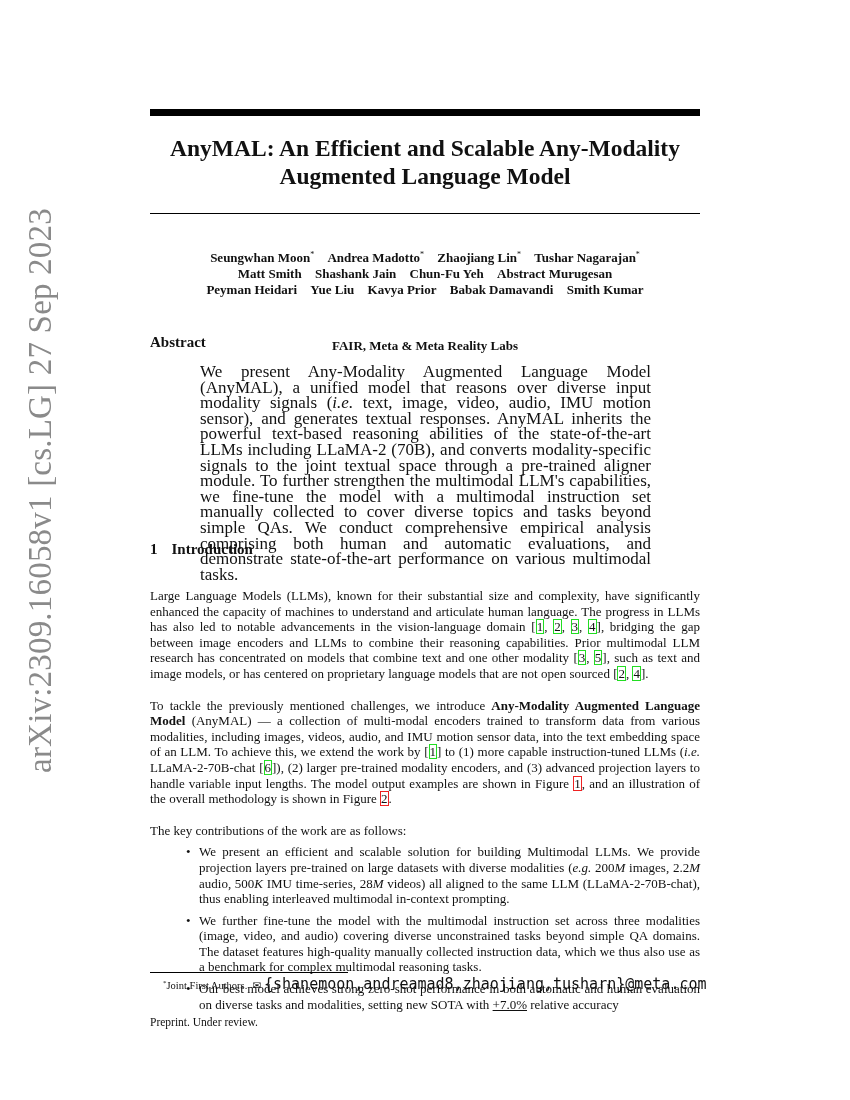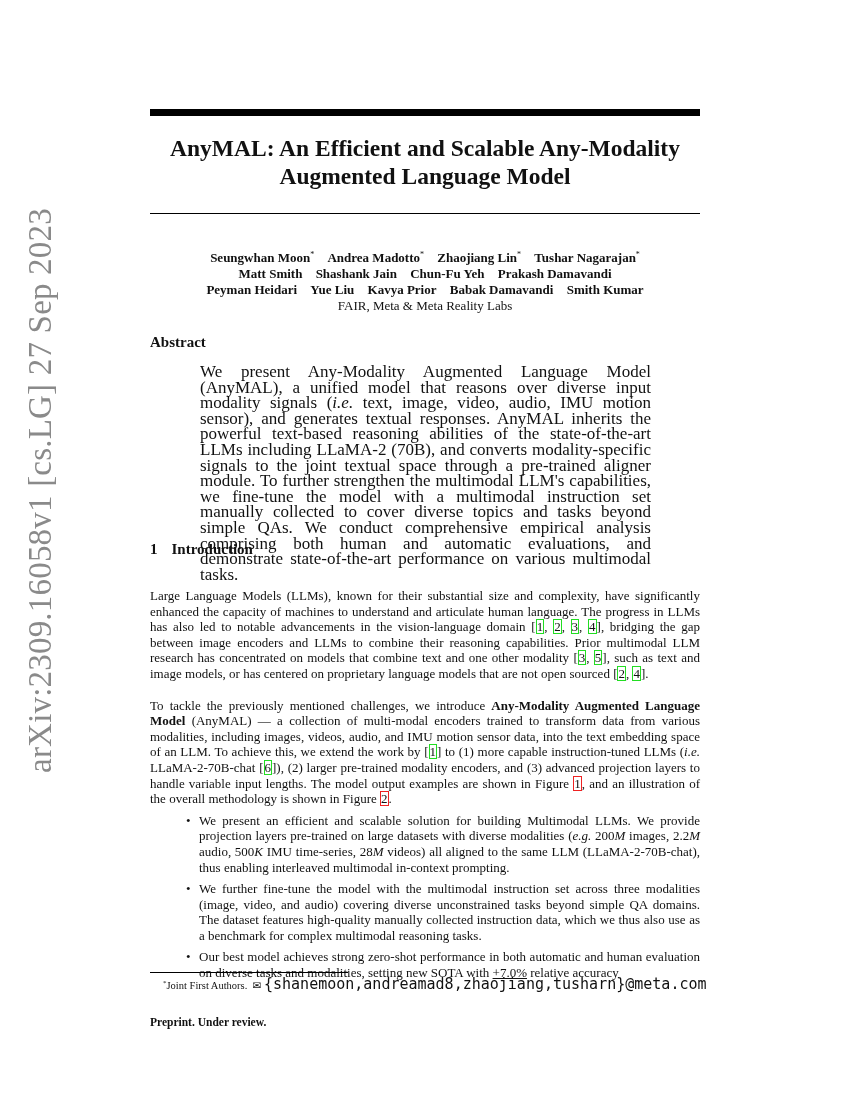--- a/index.html
+++ b/index.html
@@ -25,21 +25,21 @@
     text-align: center; font-weight: bold; font-size: 23.5px; line-height: 28px;
   }
   .bottom-rule { position: absolute; left: 150px; top: 213px; width: 550px; height: 1px; background: #000; }
   .authors {
     position: absolute; left: 150px; top: 247px; width: 550px;
     text-align: center; font-size: 13px; line-height: 16px;
   }
   .authors .row { font-weight: bold; white-space: nowrap; }
   .authors .row .au { margin: 0 5px; }
   .authors sup { font-weight: normal; font-size: 8px; vertical-align: 5px; }
-  .authors .affil { font-weight: normal; }
+  .authors .affil { font-weight: bold; margin-top: 40px; }
   .abstract-title {
     position: absolute; left: 150px; top: 334px; width: 550px;
     text-align: left; font-weight: bold; font-size: 15px;
   }
   .abstract-body {
     position: absolute; left: 200px; top: 364px; width: 451px;
     font-size: 17px; line-height: 15.6px; text-align: justify;
   }
   .section-title {
     position: absolute; left: 150px; top: 541px; font-weight: bold; font-size: 15px;
@@ -55,21 +55,21 @@
   .bullets { margin: 6px 0 0 0; padding: 0; list-style: none; }
   .bullets li { position: relative; padding-left: 49px; margin-bottom: 6px; }
   .bullets li .dot { position: absolute; left: 36px; top: 0; }
   .u { text-decoration: underline; }
   .footnote-rule { position: absolute; left: 150px; top: 972px; width: 198px; height: 1px; background: #000; }
   .footnote {
     position: absolute; left: 163px; top: 975px; font-size: 10.5px; white-space: nowrap;
   }
   .footnote .mono { font-family: "DejaVu Sans Mono", "Liberation Mono", monospace; font-size: 15px; }
   .footnote sup { font-size: 7px; }
-  .preprint { position: absolute; left: 150px; top: 1016px; font-size: 11.5px; font-weight: bold; }
+  .preprint { position: absolute; left: 150px; top: 1016px; font-size: 11.5px; }
   i { font-style: italic; }
 </style>
 </head>
 <body>
 
 <div class="arxiv-stamp">
   <span>arXiv:2309.16058v1  [cs.LG]  27 Sep 2023</span>
 </div>
 
 <div class="top-rule"></div>
@@ -83,21 +83,21 @@
   <div class="row">
     <span class="au"><span>Seungwhan Moon</span><sup>*</sup></span>
     <span class="au"><span>Andrea Madotto</span><sup>*</sup></span>
     <span class="au"><span>Zhaojiang Lin</span><sup>*</sup></span>
     <span class="au"><span>Tushar Nagarajan</span><sup>*</sup></span>
   </div>
   <div class="row">
     <span class="au">Matt Smith</span>
     <span class="au">Shashank Jain</span>
     <span class="au">Chun-Fu Yeh</span>
-    <span class="au">Prakash Damavandi</span>
+    <span class="au">Abstract Murugesan</span>
   </div>
   <div class="row">
     <span class="au">Peyman Heidari</span>
     <span class="au">Yue Liu</span>
     <span class="au">Kavya Prior</span>
     <span class="au">Babak Damavandi</span>
     <span class="au">Smith Kumar</span>
   </div>
   <div class="affil">FAIR, Meta &amp; Meta Reality Labs</div>
 </div>
@@ -107,20 +107,21 @@
 
 <div class="section-title">
   <span class="num">1</span><span>Introduction</span>
 </div>
 
 <div class="intro">
   <p><span>Large Language Models (LLMs), known for their substantial size and complexity, have significantly enhanced the capacity of machines to understand and articulate human language. The progress in LLMs has also led to notable advancements in the vision-language domain  [</span><span class="cite">1</span>, <span class="cite">2</span>, <span class="cite">3</span>, <span class="cite">4</span><span>], bridging the gap between image encoders and LLMs to combine their reasoning capabilities. Prior multimodal LLM research has concentrated on models that combine text and one other modality [</span><span class="cite">3</span>, <span class="cite">5</span><span>], such as text and image models, or has centered on proprietary language models that are not open sourced [</span><span class="cite">2</span>, <span class="cite">4</span><span>].</span></p>
 
   <p><span>To tackle the previously mentioned challenges, we introduce </span><b>Any-Modality Augmented Language Model</b><span> (AnyMAL) — a collection of multi-modal encoders trained to transform data from various modalities, including images, videos, audio, and IMU motion sensor data, into the text embedding space of an LLM. To achieve this, we extend the work by [</span><span class="cite">1</span><span>] to (1) more capable instruction-tuned LLMs (</span><i>i.e.</i><span> LLaMA-2-70B-chat [</span><span class="cite">6</span><span>]), (2) larger pre-trained modality encoders, and (3) advanced projection layers to handle variable input lengths. The model output examples are shown in Figure </span><span class="figref">1</span><span>, and an illustration of the overall methodology is shown in Figure </span><span class="figref">2</span><span>.</span></p>
 
+  <p>The key contributions of the work are as follows:</p>
 
   <ul class="bullets">
     <li><span class="dot">•</span><span>We present an efficient and scalable solution for building Multimodal LLMs. We provide projection layers pre-trained on large datasets with diverse modalities (</span><i>e.g.</i><span> 200</span><i>M</i><span> images, 2.2</span><i>M</i><span> audio, 500</span><i>K</i><span> IMU time-series, 28</span><i>M</i><span> videos) all aligned to the same LLM (LLaMA-2-70B-chat), thus enabling interleaved multimodal in-context prompting.</span></li>
     <li><span class="dot">•</span><span>We further fine-tune the model with the multimodal instruction set across three modalities (image, video, and audio) covering diverse unconstrained tasks beyond simple QA domains. The dataset features high-quality manually collected instruction data, which we thus also use as a benchmark for complex multimodal reasoning tasks.</span></li>
     <li><span class="dot">•</span><span>Our best model achieves strong zero-shot performance in both automatic and human evaluation on diverse tasks and modalities, setting new SOTA with </span><span class="u">+7.0%</span><span> relative accuracy</span></li>
   </ul>
 </div>
 
 <div class="footnote-rule"></div>
 <div class="footnote"><sup>*</sup><span>Joint First Authors.</span>&nbsp;&nbsp;<span>✉</span>&nbsp;<span class="mono">{shanemoon,andreamad8,zhaojiang,tusharn}@meta.com</span></div>

